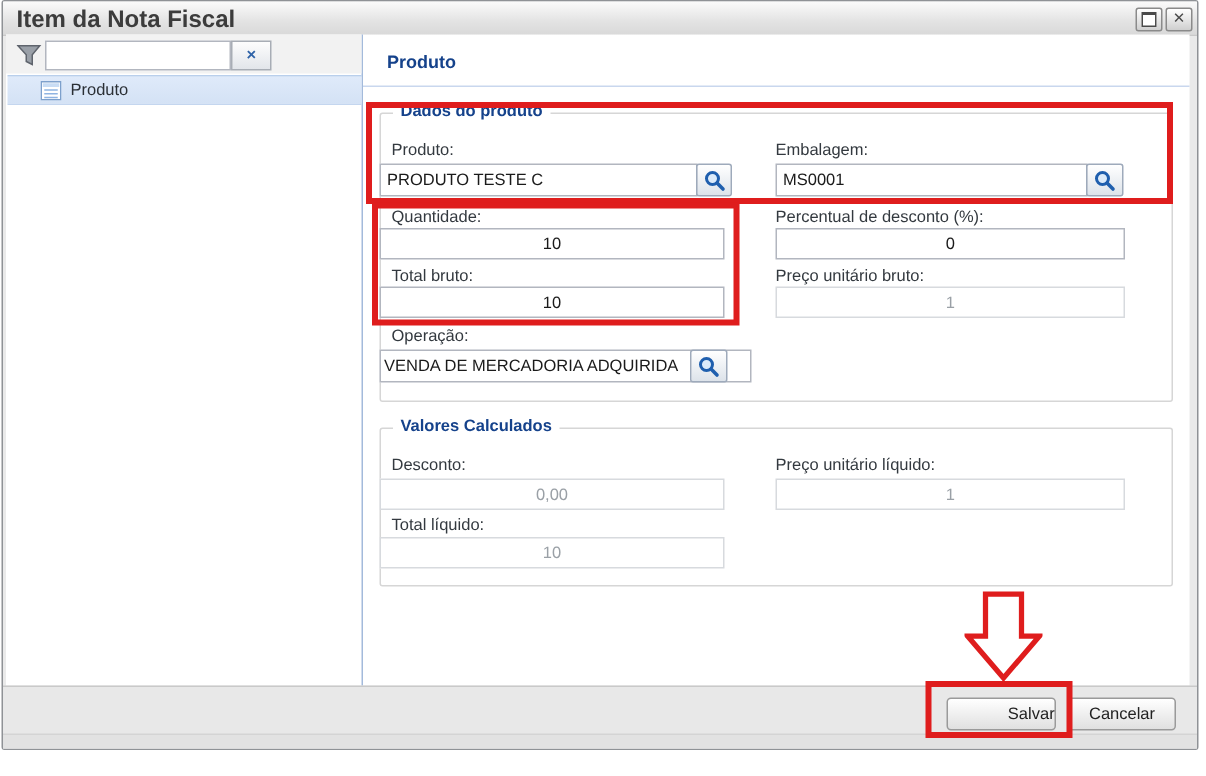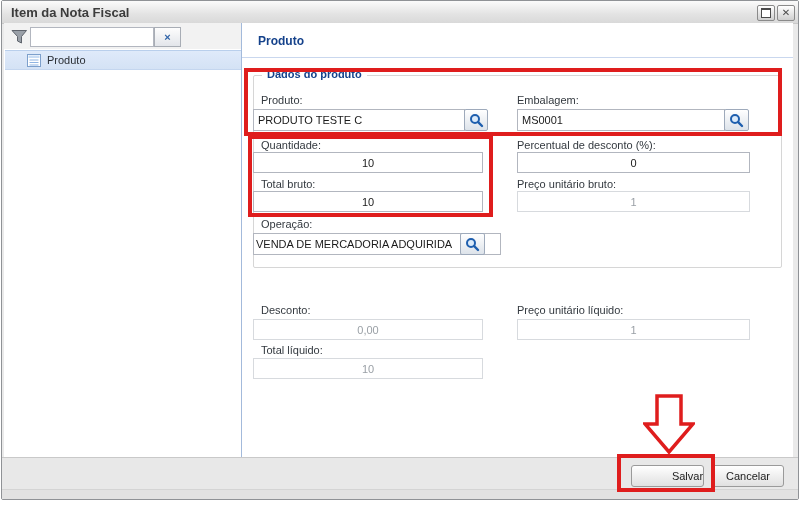--- a/index.html
+++ b/index.html
@@ -4,21 +4,21 @@
 <style>
   html,body{margin:0;padding:0;background:#fff;}
   #stage{position:relative;width:804px;height:517px;background:#fff;overflow:hidden;
          font-family:"Liberation Sans","DejaVu Sans",sans-serif;font-size:11px;color:#33393f;}
   .abs{position:absolute;}
   
   #win{left:1px;top:0;width:798px;height:500px;border:1px solid #8f9296;background:#eaeaea;
        box-sizing:border-box;border-radius:2px;}
   #titlebar{left:2px;top:1px;width:796px;height:22px;
             background:linear-gradient(#fbfbfb,#e3e3e3 60%,#d9d9d9);border-bottom:1px solid #c9c9c9;}
-  #title-text{left:9px;top:4px;font-weight:bold;font-size:13px;color:#3c3c3c;}
+  #title-text{left:9px;top:4px;font-weight:bold;font-size:16px;color:#3c3c3c;}
   .winbtn{box-sizing:border-box;width:18px;height:16px;border:1px solid #8a8a8a;border-radius:2px;
           background:linear-gradient(#ffffff,#cfcfcf);display:flex;align-items:center;justify-content:center;
           cursor:pointer;}
   .maxglyph{width:8px;height:7px;border:1px solid #4a4a4a;border-top-width:2px;background:#fff;}
   .closeglyph{font-size:10px;font-weight:bold;color:#4a4a4a;line-height:1;}
   
   #sidebar{left:4px;top:23px;width:238px;height:434px;background:#fff;border-right:1px solid #a3badb;box-sizing:border-box;}
   #main{left:242px;top:23px;width:551px;height:434px;background:#fff;}
   #toolbar{left:4px;top:23px;width:237px;height:26px;background:#f2f2f2;}
   #filter-input{left:30px;top:27px;width:124px;height:20px;box-sizing:border-box;border:1px solid #b2b6bf;
@@ -132,20 +132,23 @@
 
   <span class="abs lbl" style="left:261px;top:218px;">Operação:</span>
   <input class="abs inp" style="left: 253px; top: 233px; width: 248px; padding: 0px 2px;" value="VENDA DE MERCADORIA ADQUIRIDA">
   <div class="abs search-btn" style="left:460px;top:233px;width:25px;height:22px;">
     <svg width="15" height="15" viewBox="0 0 15 15">
       <circle cx="6" cy="6" r="4" fill="#dcebfa" stroke="#1f5fae" stroke-width="2"></circle>
       <line x1="9.2" y1="9.2" x2="13" y2="13" stroke="#1f5fae" stroke-width="2.4" stroke-linecap="round"></line>
     </svg>
   </div>
 
+  <div class="abs fset" style="left:253px;top:285px;width:529px;height:106px;">
+    <span class="legend">Valores Calculados</span>
+  </div>
 
   <span class="abs lbl" style="left:261px;top:304px;">Desconto:</span>
   <input class="abs inp short" style="left: 253px; top: 319px; width: 230px;" disabled="" value="0,00">
 
   <span class="abs lbl" style="left:517px;top:304px;">Preço unitário líquido:</span>
   <input class="abs inp short" style="left: 517px; top: 319px; width: 233px;" disabled="" value="1">
 
   <span class="abs lbl" style="left:261px;top:344px;">Total líquido:</span>
   <input class="abs inp short" style="left: 253px; top: 358px; width: 230px;" disabled="" value="10">
 

